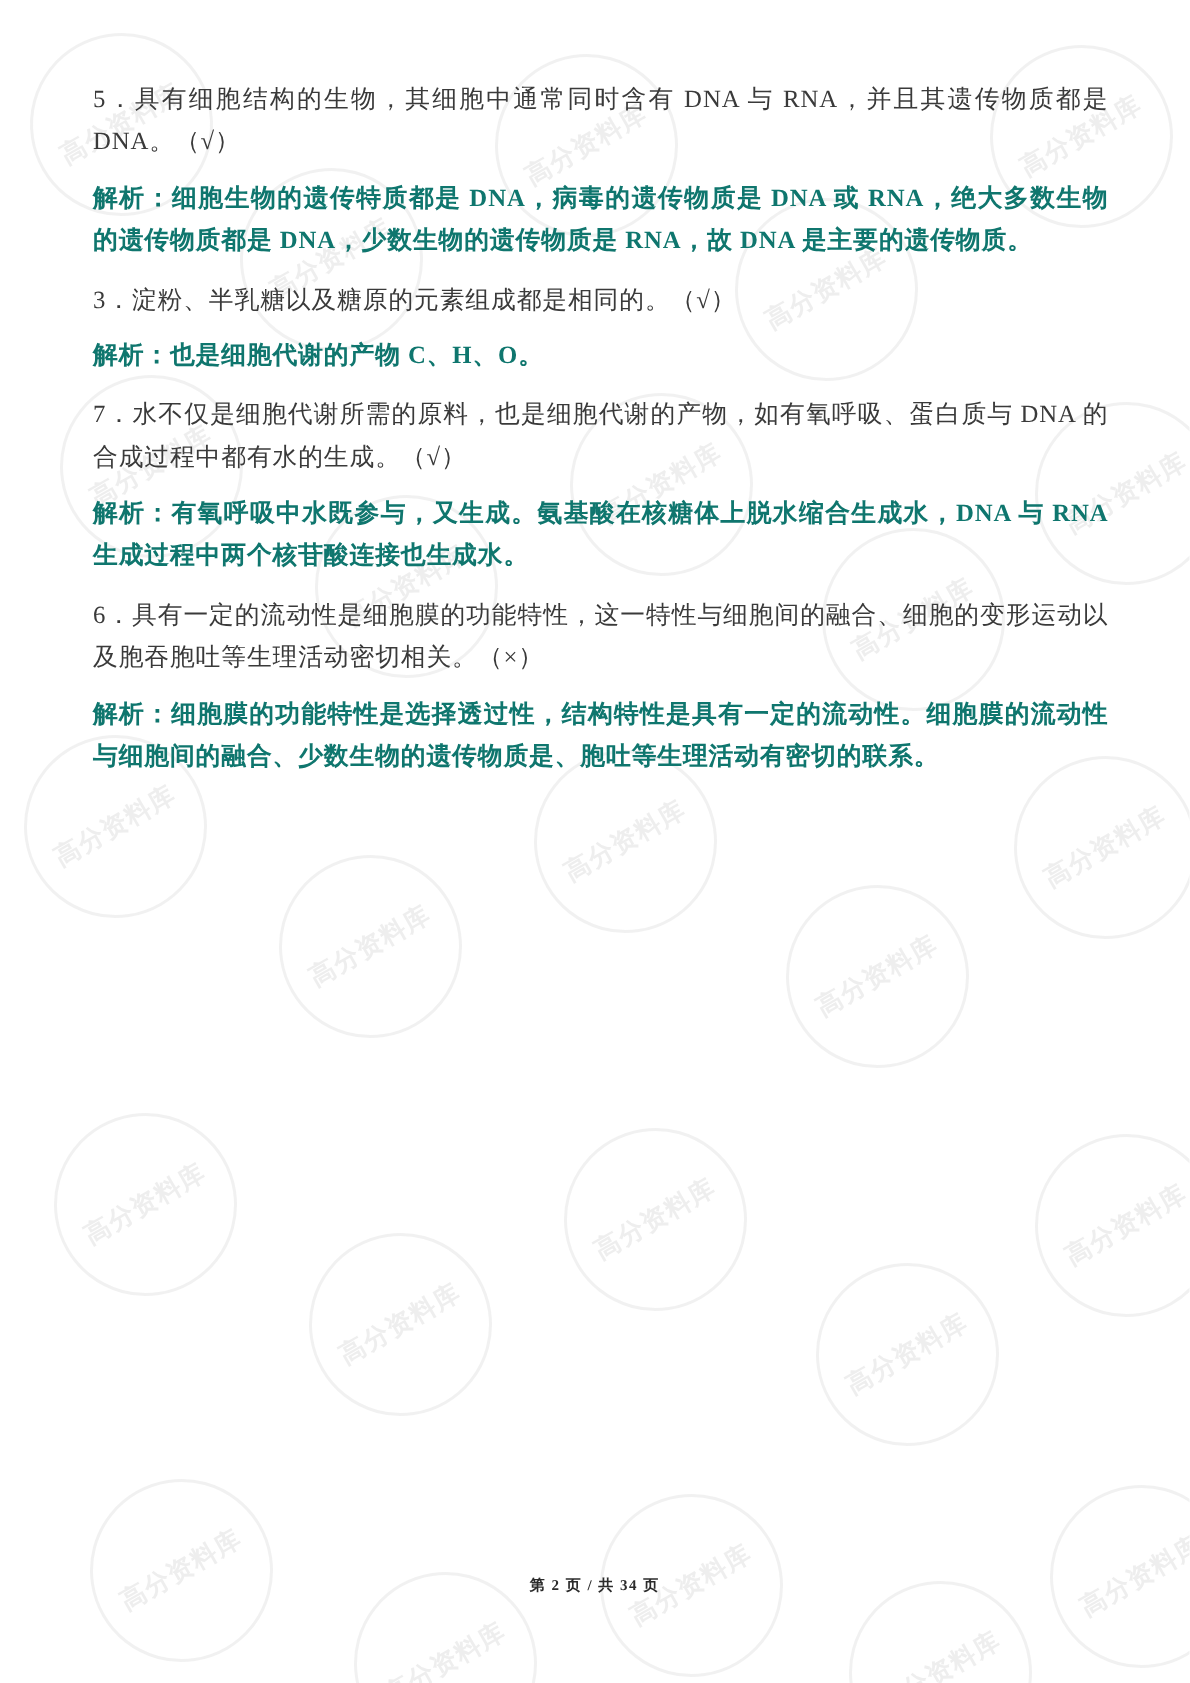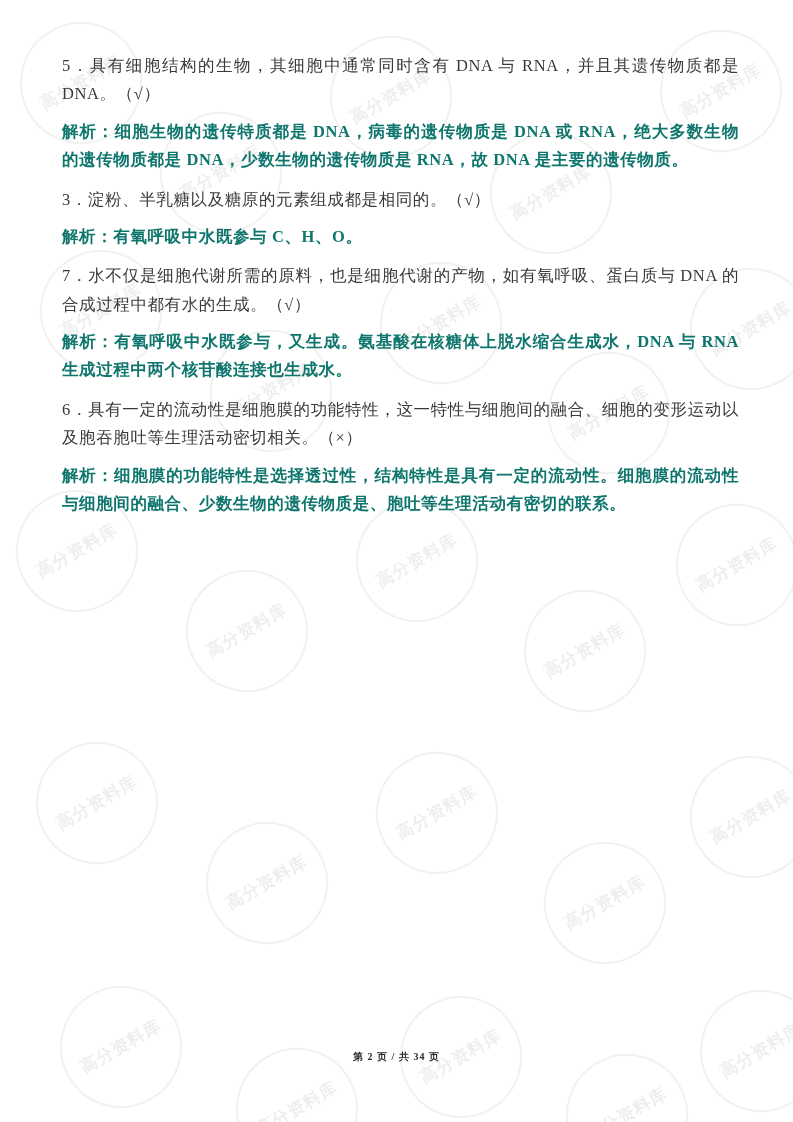--- a/index.html
+++ b/index.html
@@ -197,21 +197,21 @@
     </div>
   </div>
 
 <div id="page">
   <div class="block">
     <p class="question q-line">5．具有细胞结构的生物，其细胞中通常同时含有 DNA 与 RNA，并且其遗传物质都是 DNA。（√）</p>
     <p class="answer a-line">解析：细胞生物的遗传特质都是 DNA，病毒的遗传物质是 DNA 或 RNA，绝大多数生物的遗传物质都是 DNA，少数生物的遗传物质是 RNA，故 DNA 是主要的遗传物质。</p>
   </div>
   <div class="block">
     <p class="question q-line">3．淀粉、半乳糖以及糖原的元素组成都是相同的。（√）</p>
-    <p class="answer a-line">解析：有氧呼吸中水既参与 C、H、O。</p>
+    <p class="answer a-line">解析：也是细胞代谢的产物 C、H、O。</p>
   </div>
   <div class="block">
     <p class="question q-line">7．水不仅是细胞代谢所需的原料，也是细胞代谢的产物，如有氧呼吸、蛋白质与 DNA 的合成过程中都有水的生成。（√）</p>
     <p class="answer a-line">解析：有氧呼吸中水既参与，又生成。氨基酸在核糖体上脱水缩合生成水，DNA 与 RNA 生成过程中两个核苷酸连接也生成水。</p>
   </div>
   <div class="block">
     <p class="question q-line">6．具有一定的流动性是细胞膜的功能特性，这一特性与细胞间的融合、细胞的变形运动以及胞吞胞吐等生理活动密切相关。（×）</p>
     <p class="answer a-line">解析：细胞膜的功能特性是选择透过性，结构特性是具有一定的流动性。细胞膜的流动性与细胞间的融合、少数生物的遗传物质是、胞吐等生理活动有密切的联系。</p>
   </div>
   <div class="block">

